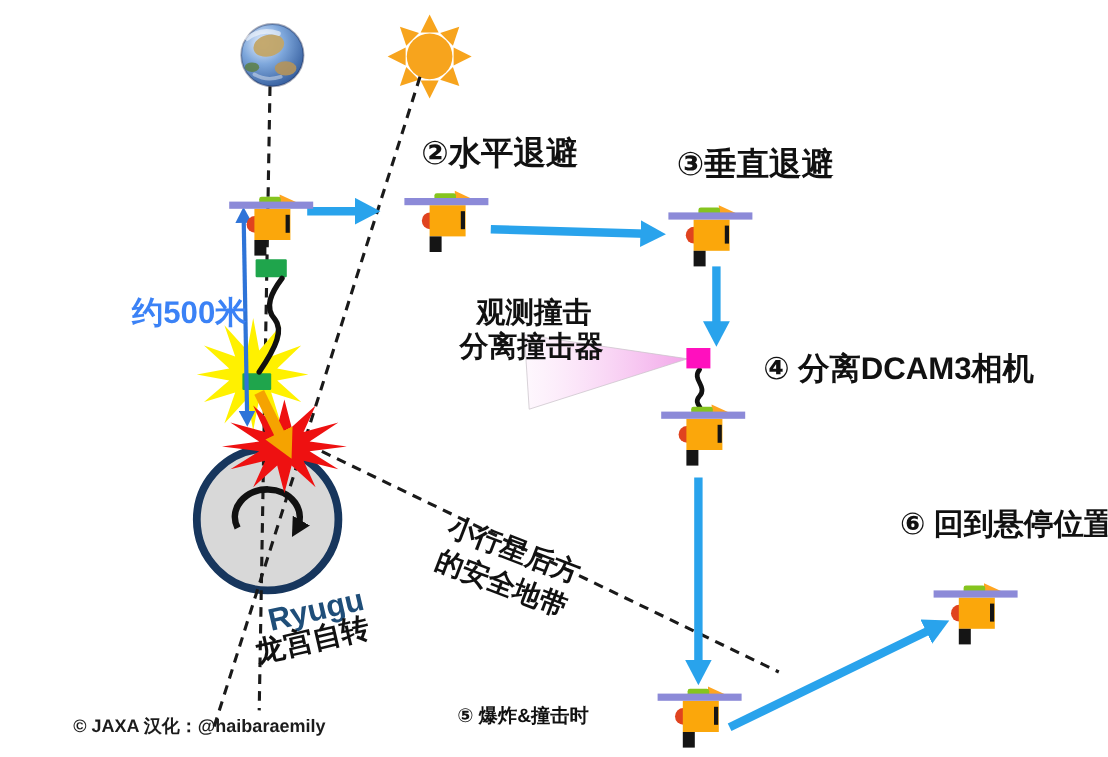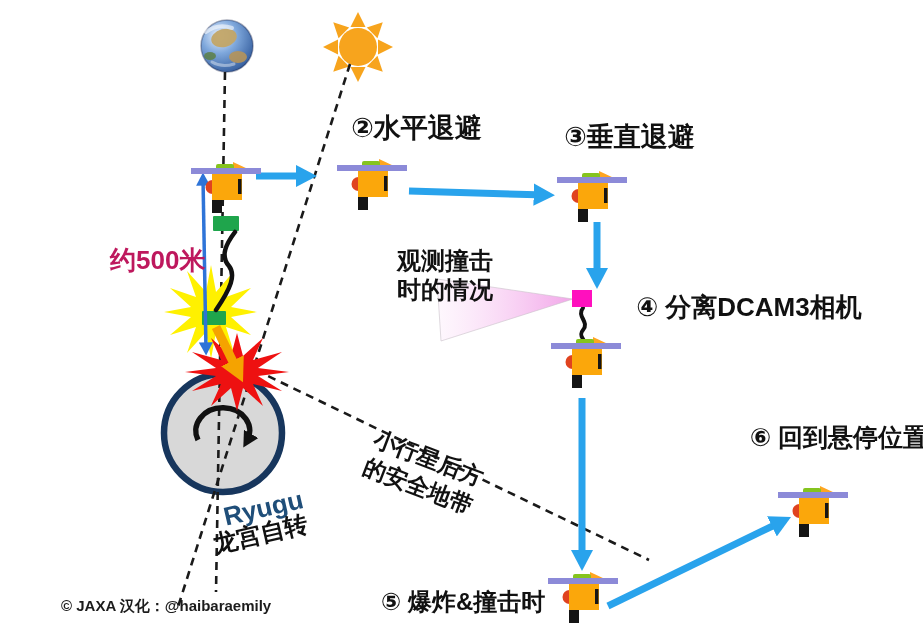--- a/index.html
+++ b/index.html
@@ -6,21 +6,21 @@
   .canvas{
     position:relative;width:923px;height:631px;background:#fff;overflow:hidden;
     font-family:"Liberation Sans","DejaVu Sans",sans-serif;
   }
   .layer{position:absolute;left:0;top:0;}
   .lbl{
     position:absolute;color:#111;font-weight:bold;white-space:nowrap;line-height:1.2;
   }
   .step{font-size:26px;}
   .step2{font-size:27px;}
-  .distance{font-size:26px;color:#be185d;}
+  .distance{font-size:26px;color:#3b82f6;}
   .observe{font-size:24px;width:110px;text-align:right;line-height:1.22;}
   .safezone{
     font-size:23px;width:170px;text-align:center;line-height:1.3;
     transform:rotate(21deg);transform-origin:center center;
   }
   .ryugu-name{font-size:26px;color:#1F4E79;transform:rotate(-13deg);transform-origin:left center;}
   .ryugu-rot{font-size:24px;transform:rotate(-13deg);transform-origin:left center;}
   .credit{font-size:15px;font-weight:bold;color:#1c1c1c;margin-left:25px;}
   .step6{width:200px;text-align:center;white-space:normal;line-height:1.22;font-size:25px;}
 </style>
@@ -124,31 +124,31 @@
     <use href="#sc" transform="translate(337,157)"></use>
     <use href="#sc" transform="translate(557,169)"></use>
     <use href="#sc" transform="translate(551,335)"></use>
     <use href="#sc" transform="translate(548,570)"></use>
     <use href="#sc" transform="translate(778,484)"></use>
   </svg>
 
   <div class="lbl step2" style="left:351px;top:112px">②水平退避</div>
   <div class="lbl step2" style="left:564px;top:121px">③垂直退避</div>
   <div class="lbl step" style="left:636px;top:292px">④ 分离DCAM3相机</div>
-  <div class="lbl" style="left:381px;top:588px;font-size:24px">⑤ 爆炸&amp;撞击时</div>
+  <div class="lbl" style="left:381px;top:588px;font-size:16px">⑤ 爆炸&amp;撞击时</div>
 
   <div class="lbl step6" style="left:739px;top:422px">
     <div>⑥ 回到悬停位置</div>
   </div>
 
   <div class="lbl distance" style="left:110px;top:245px">约500米</div>
 
   <div class="lbl observe" style="left:383px;top:246px">
     <div>观测撞击</div>
-    <div>时的情况</div>
+    <div>分离撞击器</div>
   </div>
 
   <div class="lbl safezone" style="left:338px;top:443px">
     <div>小行星后方</div>
     <div>的安全地带</div>
   </div>
 
   <div class="lbl ryugu-name" style="left:224px;top:502px">Ryugu</div>
   <div class="lbl ryugu-rot" style="left:214px;top:531px">龙宫自转</div>
 

